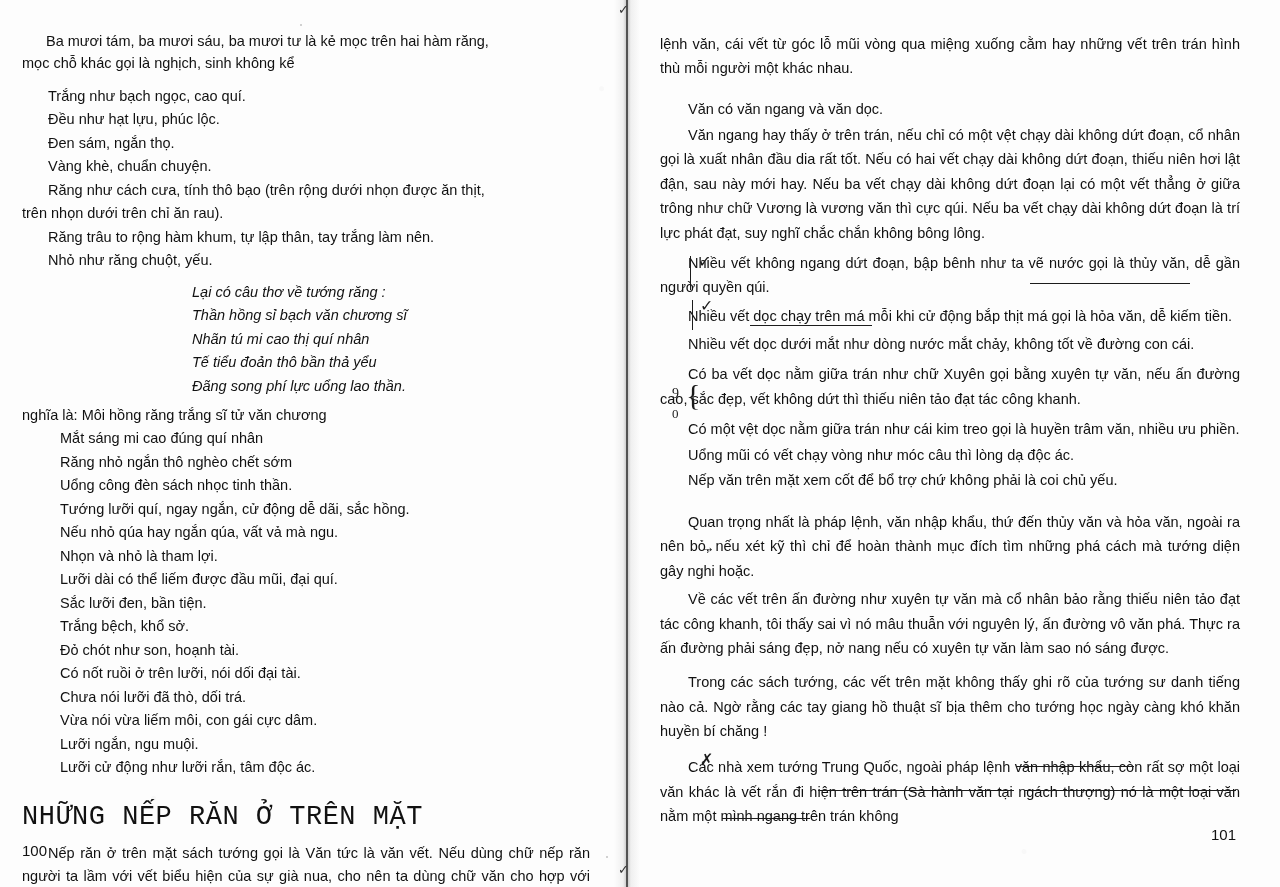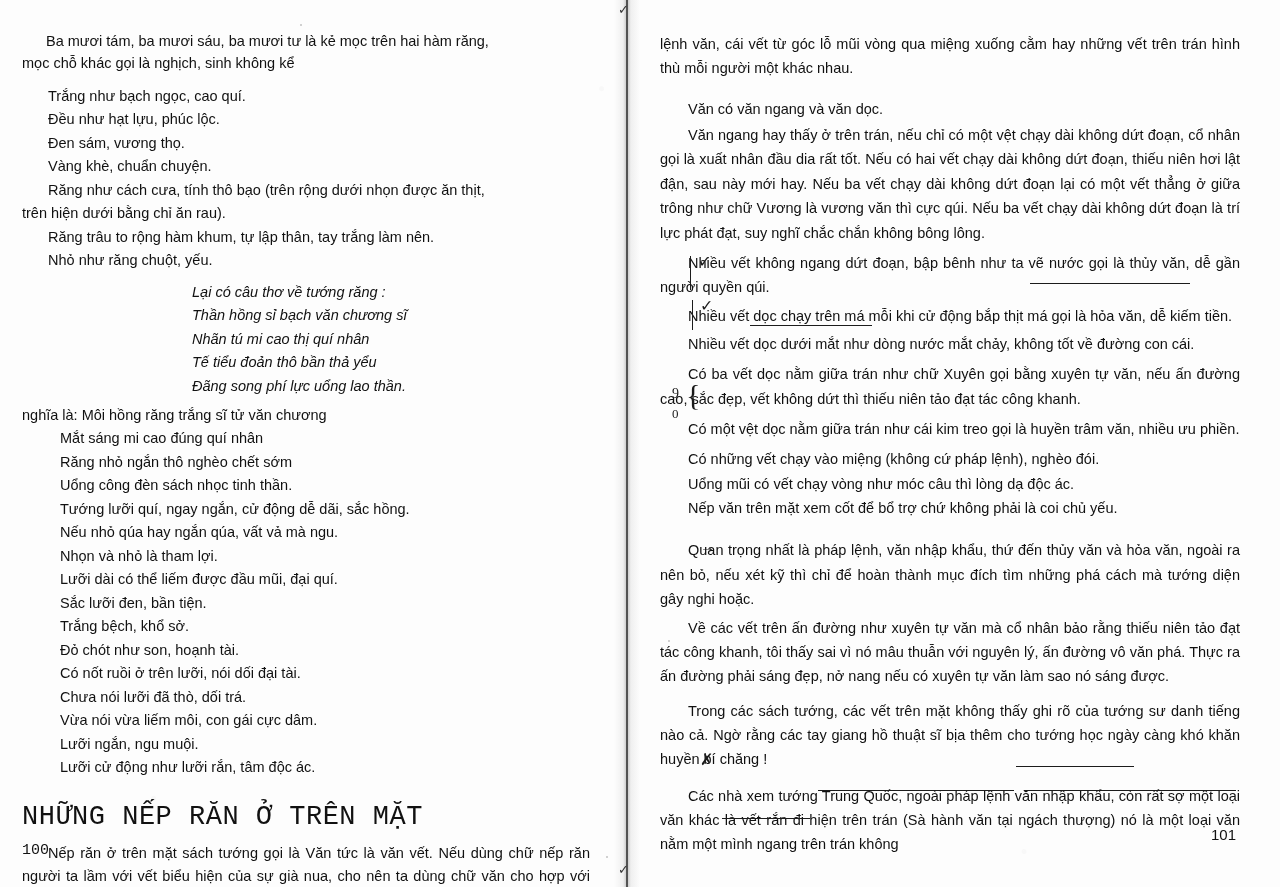--- a/index.html
+++ b/index.html
@@ -106,21 +106,21 @@
     font-size: 14.5px;
     line-height: 1.62;
     text-align: justify;
   }
   .para .ind { display: block; text-indent: 26px; }
   .folio {
     position: absolute;
     font-size: 15px;
     color: #111;
   }
-  .folio-left  { left: 22px;  bottom: 28px; font-family: Liberation Mono, monospace; }
+  .folio-left  { left: 22px;  bottom: 28px; }
   .folio-right { right: 44px; bottom: 44px; }
 
   
   .r-para {
     font-size: 14.5px;
     line-height: 1.68;
     text-align: justify;
     margin-bottom: 2px;
   }
   .r-para .ind { display: block; text-indent: 28px; }
@@ -165,24 +165,24 @@
   <div class="page page-left">
 
     <div class="lead">
       <span class="indent">Ba mươi tám, ba mươi sáu, ba mươi tư là kẻ mọc trên hai hàm răng,</span>
       <span>mọc chỗ khác gọi là nghịch, sinh không kể</span>
     </div>
 
     <div style="margin-top:10px;">
       <div class="list-line">Trắng như bạch ngọc, cao quí.</div>
       <div class="list-line">Đều như hạt lựu, phúc lộc.</div>
-      <div class="list-line">Đen sám, vương thọ.</div>
+      <div class="list-line">Đen sám, ngắn thọ.</div>
       <div class="list-line">Vàng khè, chuẩn chuyện.</div>
       <div class="list-line">Răng như cách cưa, tính thô bạo (trên rộng dưới nhọn được ăn thịt,</div>
-      <div class="list-line" style="padding-left:0;">trên hiện dưới bằng chỉ ăn rau).</div>
+      <div class="list-line" style="padding-left:0;">trên nhọn dưới trên chỉ ăn rau).</div>
       <div class="list-line">Răng trâu to rộng hàm khum, tự  lập thân, tay trắng làm nên.</div>
       <div class="list-line">Nhỏ như răng chuột, yếu.</div>
     </div>
 
     <div class="verse" style="margin-top:8px;">
       <div>Lại có câu thơ về tướng răng :</div>
       <div>Thần hồng sỉ bạch văn chương sĩ</div>
       <div>Nhãn tú mi cao thị quí nhân</div>
       <div>Tế tiểu đoản thô bần thả yểu</div>
       <div>Đãng song phí lực uổng lao thần.</div>
@@ -252,23 +252,20 @@
     </div>
 
     <div class="r-para" style="margin-top:6px;">
       <span class="ind">Có ba vết dọc nằm giữa trán như chữ Xuyên gọi bằng xuyên tự văn, nếu ấn đường cao, sắc đẹp, vết không dứt thì thiếu niên tảo  đạt tác công khanh.</span>
     </div>
 
     <div class="r-para" style="margin-top:6px;">
       <span class="ind">Có một vệt dọc nằm giữa trán như cái kim treo gọi là huyền  trâm văn, nhiều ưu phiền.</span>
     </div>
 
-    <div class="r-para tight" style="margin-top:6px;">
-      <span class="ind">Có những vết chạy vào miệng (không cứ pháp lệnh), nghèo đói.</span>
-    </div>
 
     <div class="r-para tight">
       <span class="ind">Uổng mũi có vết chạy vòng như móc câu thì lòng dạ độc ác.</span>
     </div>
 
     <div class="r-para tight">
       <span class="ind">Nếp văn trên mặt xem cốt để bổ trợ chứ không phải là coi chủ yếu.</span>
     </div>
 
     <div class="r-para" style="margin-top:18px;">

